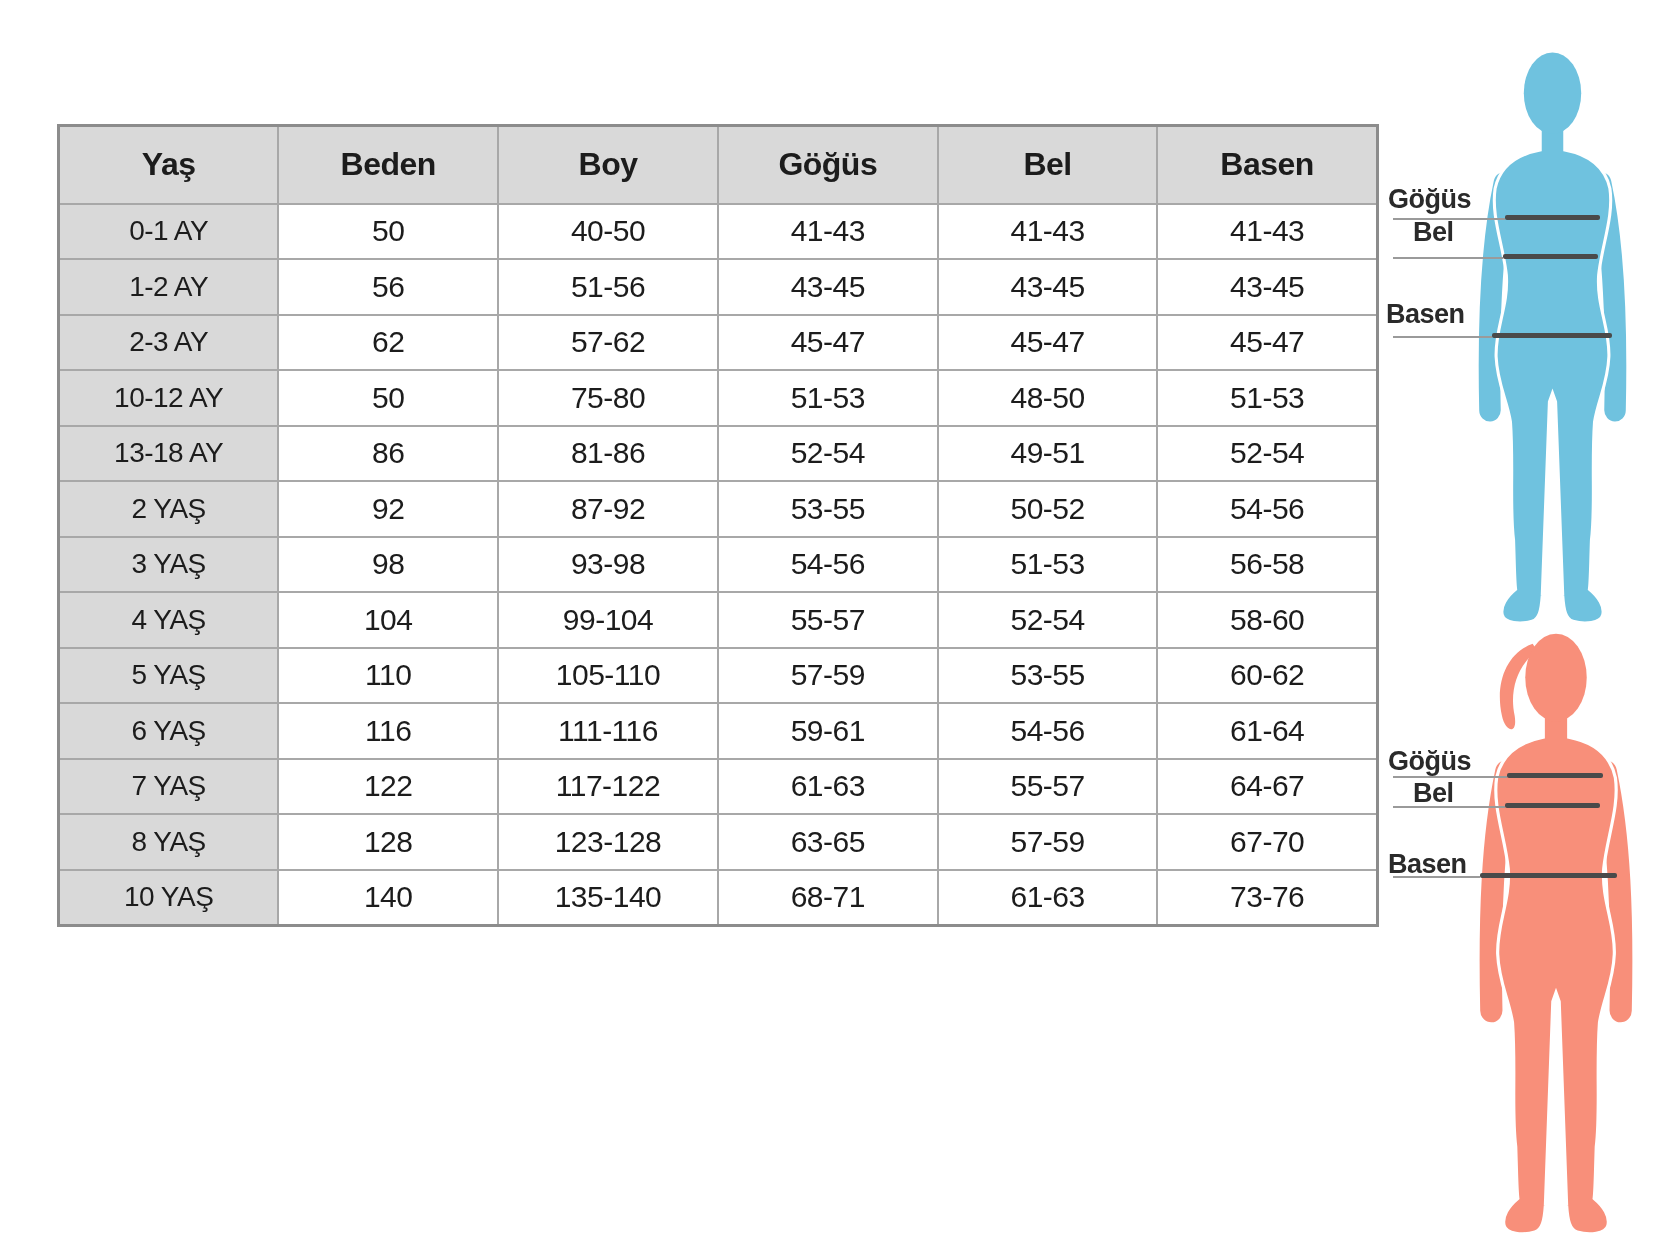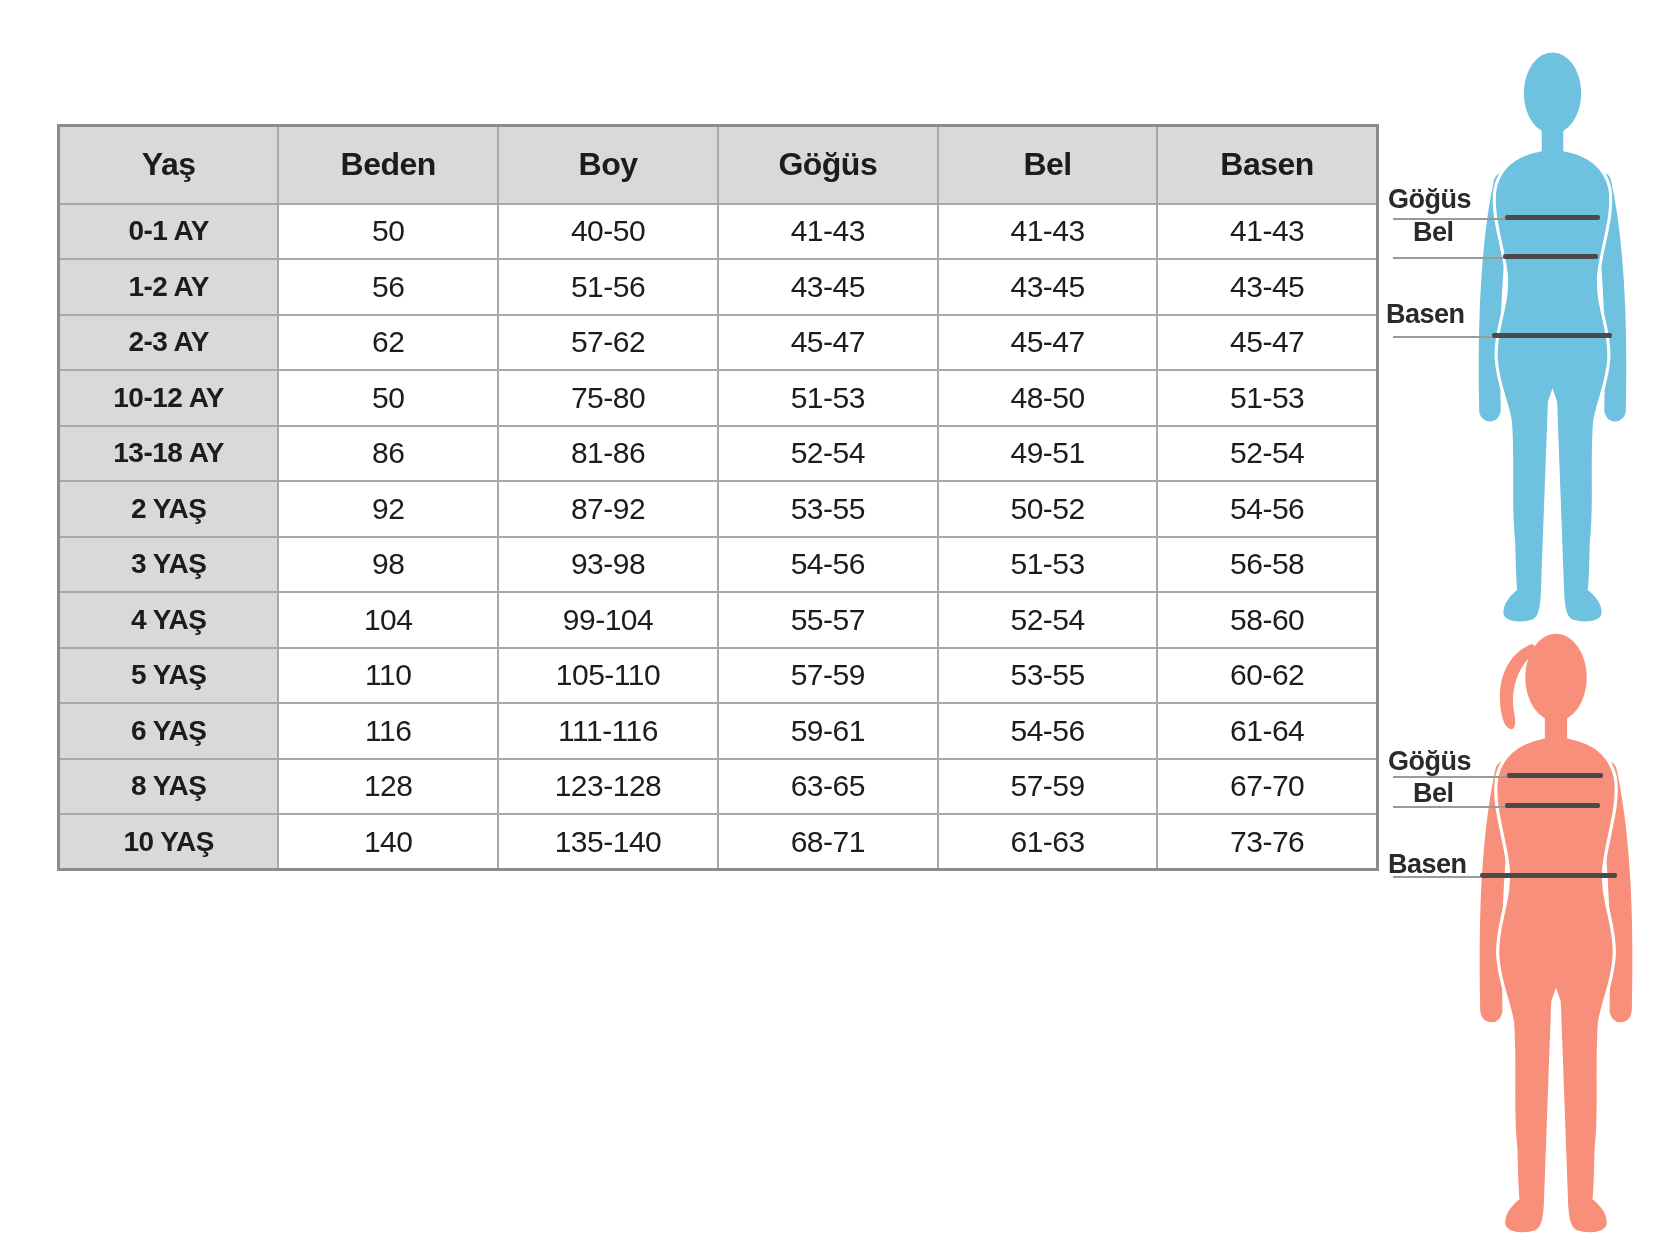--- a/index.html
+++ b/index.html
@@ -27,21 +27,21 @@
   }
   thead tr{height:78px;}
   thead th{
     background:var(--header-bg,#d9d9d9);
     font-size:32px;font-weight:bold;
     border-bottom:3px solid var(--outer-border,#8c8c8c);
   }
   tbody tr{height:55.5px;}
   tbody th.age-cell{
     background:var(--header-bg,#d9d9d9);
-    font-weight:bold;font-size:28px;
+    font-weight:normal;font-size:28px;
   }
   tbody td{background:var(--cell-bg,#ffffff);font-size:30px;}
 
   
   svg.figure{position:absolute;z-index:1;}
   svg.figure.boy{left:1450px;top:30px;width:205px;height:600px;}
   svg.figure.girl{left:1450px;top:612px;width:212px;height:630px;}
   .boy  .fig-fill{fill:var(--boy-color,#6fc2df);}
   .girl .fig-fill{fill:var(--girl-color,#f88f7a);}
   .boy  .fig-arm{stroke:var(--boy-color,#6fc2df);}
@@ -175,20 +175,28 @@
           <td>53-55</td>
           <td>60-62</td>
         </tr>
         <tr>
           <th class="age-cell">6 YAŞ</th>
           <td>116</td>
           <td>111-116</td>
           <td>59-61</td>
           <td>54-56</td>
           <td>61-64</td>
+        </tr>
+        <tr>
+          <th class="age-cell">7 YAŞ</th>
+          <td>122</td>
+          <td>117-122</td>
+          <td>61-63</td>
+          <td>55-57</td>
+          <td>64-67</td>
         </tr>
         <tr>
           <th class="age-cell">8 YAŞ</th>
           <td>128</td>
           <td>123-128</td>
           <td>63-65</td>
           <td>57-59</td>
           <td>67-70</td>
         </tr>
         <tr>

